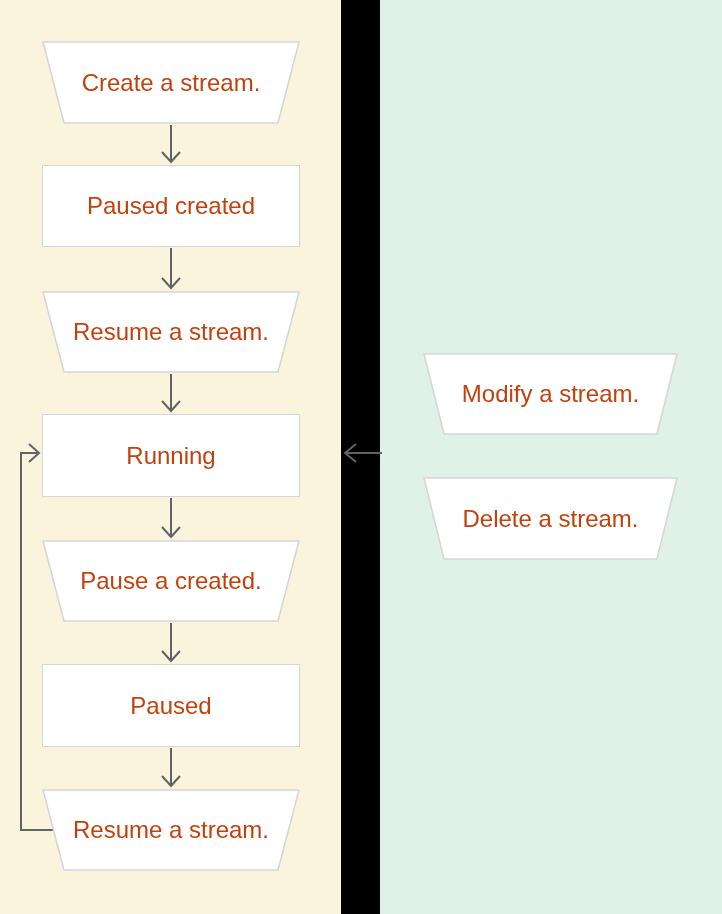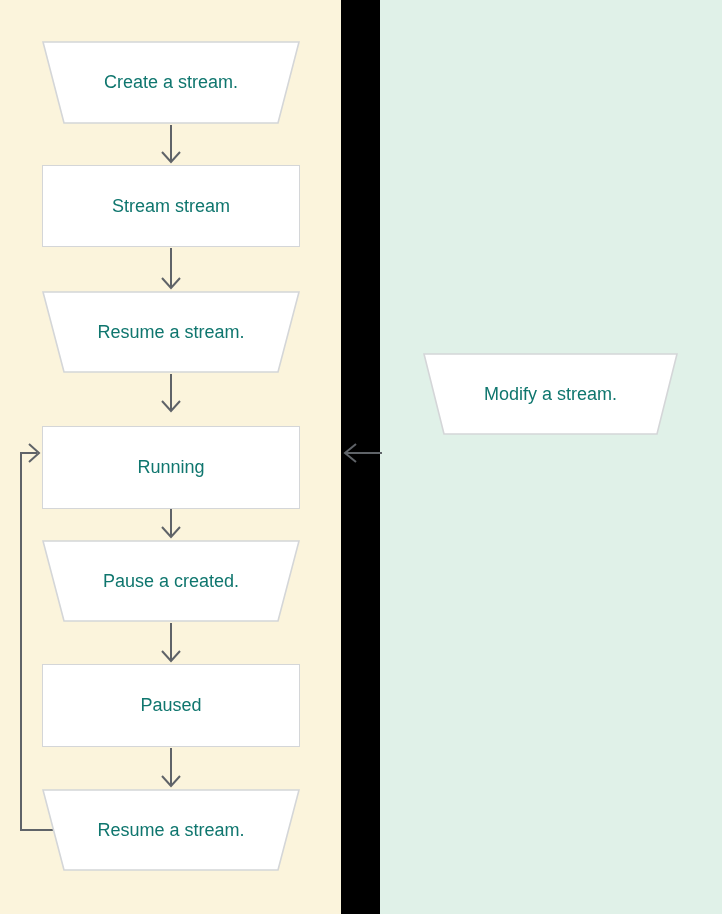--- a/index.html
+++ b/index.html
@@ -43,22 +43,22 @@
     stroke-width: 1.6;
   }
   .node.rect-node {
     background: #ffffff;
     border: 1.6px solid #d4d6d8;
     box-sizing: border-box;
   }
   .node .label {
     position: relative;
     z-index: 1;
-    font-size: 18px;
-    color: #0f766e;
+    font-size: 24px;
+    color: #c2410c;
     white-space: nowrap;
     text-align: center;
   }
 </style>
 </head>
 <body>
 
 <div class="canvas">
 
   <div class="panel left"></div>
@@ -103,31 +103,31 @@
   </svg>
 
   <div class="node trap-node" style="left:42px; top:41px; width:258px; height:83px;">
     <svg class="shape" viewBox="0 0 258 83" preserveAspectRatio="none">
       <polygon points="1,1 257,1 236,82 22,82"></polygon>
     </svg>
     <span class="label">Create a stream.</span>
   </div>
 
   <div class="node rect-node" style="left:42px; top:165px; width:258px; height:82px;">
-    <span class="label">Stream stream</span>
+    <span class="label">Paused created</span>
   </div>
 
   <div class="node trap-node" style="left:42px; top:291px; width:258px; height:82px;">
     <svg class="shape" viewBox="0 0 258 82" preserveAspectRatio="none">
       <polygon points="1,1 257,1 236,81 22,81"></polygon>
     </svg>
     <span class="label">Resume a stream.</span>
   </div>
 
-  <div class="node rect-node" style="left:42px; top:414px; width:258px; height:83px;margin-top:12px;">
+  <div class="node rect-node" style="left:42px; top:414px; width:258px; height:83px;">
     <span class="label">Running</span>
   </div>
 
   <div class="node trap-node" style="left:42px; top:540px; width:258px; height:82px;">
     <svg class="shape" viewBox="0 0 258 82" preserveAspectRatio="none">
       <polygon points="1,1 257,1 236,81 22,81"></polygon>
     </svg>
     <span class="label">Pause a created.</span>
   </div>
 
@@ -142,14 +142,20 @@
     <span class="label">Modify a stream.</span>
   </div>
 
   <div class="node trap-node" style="left:42px; top:789px; width:258px; height:82px;">
     <svg class="shape" viewBox="0 0 258 82" preserveAspectRatio="none">
       <polygon points="1,1 257,1 236,81 22,81"></polygon>
     </svg>
     <span class="label">Resume a stream.</span>
   </div>
 
+  <div class="node trap-node" style="left:423px; top:477px; width:255px; height:83px;">
+    <svg class="shape" viewBox="0 0 255 83" preserveAspectRatio="none">
+      <polygon points="1,1 254,1 234,82 21,82"></polygon>
+    </svg>
+    <span class="label">Delete a stream.</span>
+  </div>
 
 </div>
 
 </body></html>

